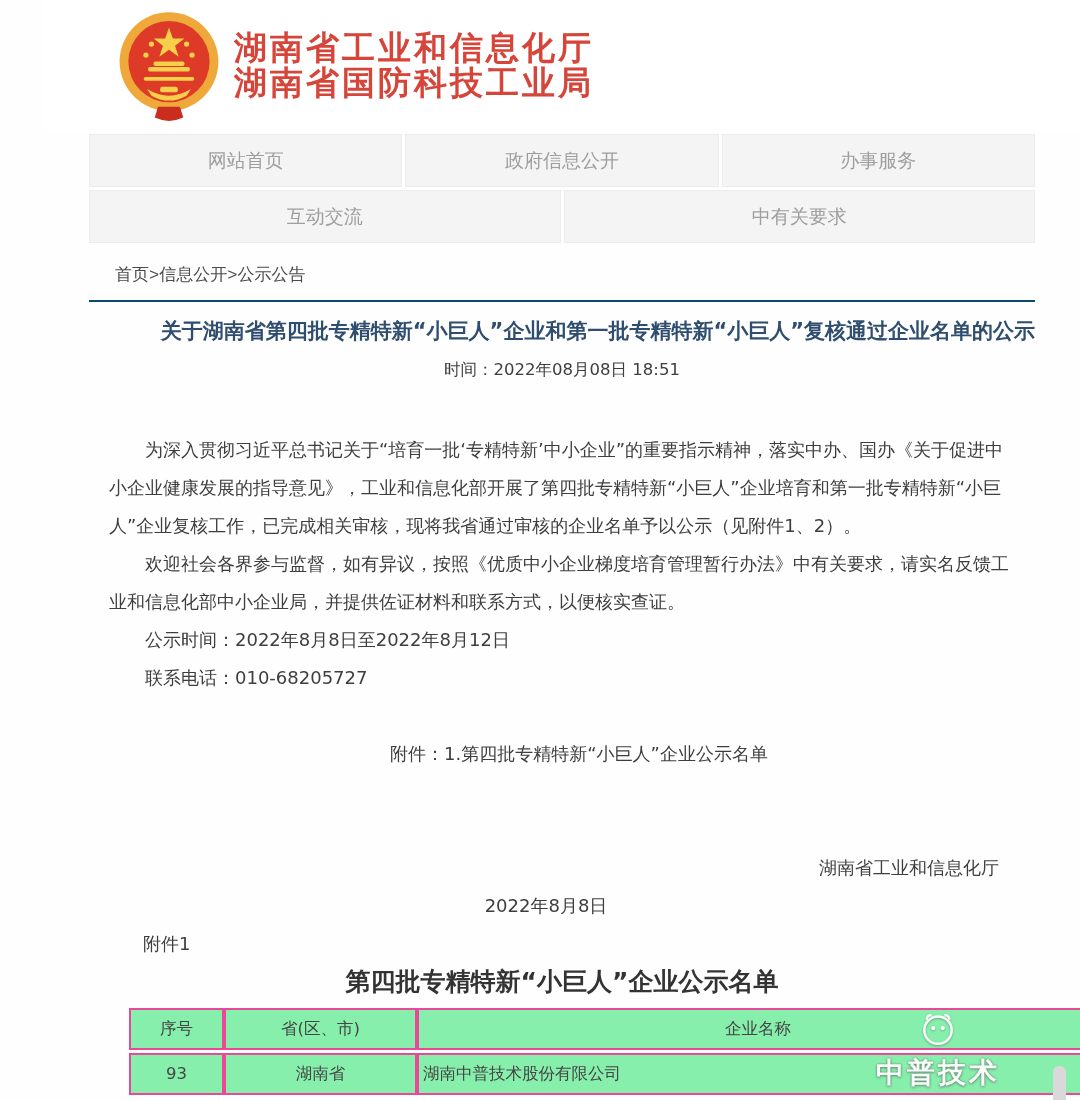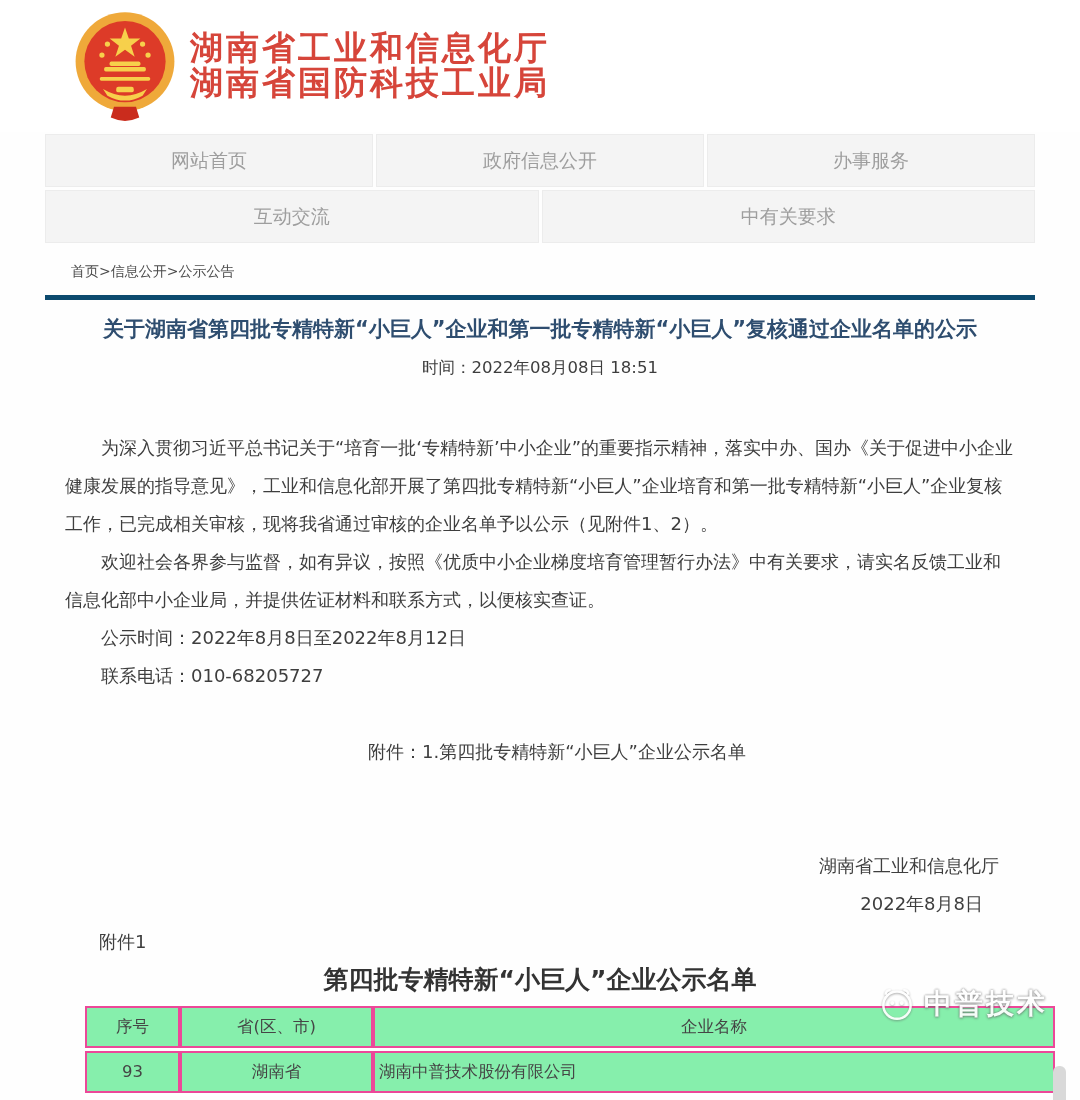--- a/index.html
+++ b/index.html
@@ -1,69 +1,69 @@
 <!DOCTYPE html>
 <html><head>
 <meta charset="utf-8">
 <style>
   * { margin:0; padding:0; box-sizing:border-box; }
   html,body { background:#ffffff; }
   .page {
     position:relative; width:1080px; height:1100px; overflow:hidden;
-    background:#fefefe; font-family:"DejaVu Sans", sans-serif;
+    background:#fefefe; font-family:"DejaVu Sans", sans-serif;padding-left:44px;
   }
   
   .header { height:132px; display:flex; align-items:center; padding-left:70px; background:#fff; }
   .emblem { width:110px; height:112px; flex:0 0 auto; }
   .org-block { margin-left:10px; }
   .org-cn { color:#d6453a; font-size:33px; font-weight:bold; letter-spacing:3px; line-height:1.05; white-space:nowrap; }
   .org-en { color:#d6453a; font-size:12.5px; letter-spacing:0.2px; margin:3px 0 3px 2px; white-space:nowrap; }
   
   .nav { margin:2px 45px 0; }
   .nav-row { display:flex; gap:3px; margin-bottom:3px;border-radius:7px; }
   .nav-cell {
     flex:1; background:#f4f4f4; border:1px solid #ececec; height:53px; line-height:51px;
     text-align:center; color:#9e9e9e; font-size:19px; cursor:pointer; white-space:nowrap;
   }
   
   .breadcrumb-bar {
-    margin:12px 45px 0; padding:8px 0 14px 26px; font-size:14px; color:#4b4b4b;
-    border-bottom:5px solid #0c4a6e; cursor:pointer;
+    margin:12px 45px 0; padding:8px 0 14px 26px; font-size:17px; color:#4b4b4b;
+    border-bottom:2px solid #0c4a6e; cursor:pointer;font-family:Liberation Mono, monospace;
   }
   
-  .article-title { margin:15px 45px 0; text-align:center; color:#2e4d6f; font-size:21px; font-weight:bold; white-space:nowrap; }
+  .article-title { margin:15px 45px 0; text-align:right; color:#2e4d6f; font-size:21px; font-weight:bold; white-space:nowrap; }
   .article-time { margin-top:14px; text-align:center; font-size:16.5px; color:#3d3d3d; }
   
   .body { margin:50px 45px 0; padding:0 20px; font-size:18px; color:#3e3e3e; line-height:38px; }
   .body p { margin:0; }
   .indent { text-indent:36px; }
   .blank { height:38px; }
   .att-line1 { padding-left:34px;text-align:center; }
   .att-line1 .att-label { }
   .att-line2 { padding-left:88px; }
   .sign-name { text-align:right; padding-right:16px; }
-  .sign-date { text-align:right; padding-right:32px; }
+  .sign-date { text-align:center; padding-right:32px; }
   .annex-label { padding-left:34px; }
   .table-title { text-align:center; font-weight:bold; font-size:25px; color:#333; }
   
   table.annex {
     margin:4px 0 0 20px; width:970px; table-layout:fixed;
     border-collapse:separate; border-spacing:0 3px; background:#fff;
   }
   table.annex th, table.annex td {
     border:2px solid #ec4899; font-weight:normal; font-size:16.5px; color:#454545; background:#86efac;
   }
   table.annex th { height:32px; text-align:center; }
   table.annex td { height:31px; }
   td.c, th.c { text-align:center; }
   td.name { text-align:left; padding-left:4px; }
   
   .watermark {
-    position:absolute; left:876px; top:981px; display:flex; align-items:flex-end; gap:6px;
-    pointer-events:none; opacity:0.92;
+    position:absolute; left:876px; top:1006px; display:flex; align-items:center; gap:6px;
+    pointer-events:none; opacity:0.92;flex-direction:column;
   }
   .wm-logo { width:42px; height:42px; filter:drop-shadow(0 1px 1px rgba(90,90,90,0.55)); }
   .wm-text {
     color:#ffffff; font-size:28px; font-weight:bold; letter-spacing:3px; white-space:nowrap;
     text-shadow:0 0 2px rgba(100,100,100,0.9), 0 1px 3px rgba(90,90,90,0.6);
   }
   
   .scroll-thumb {
     position:absolute; right:14px; top:1066px; width:13px; height:40px;
     background:#d9d9d9; border-radius:6px;

